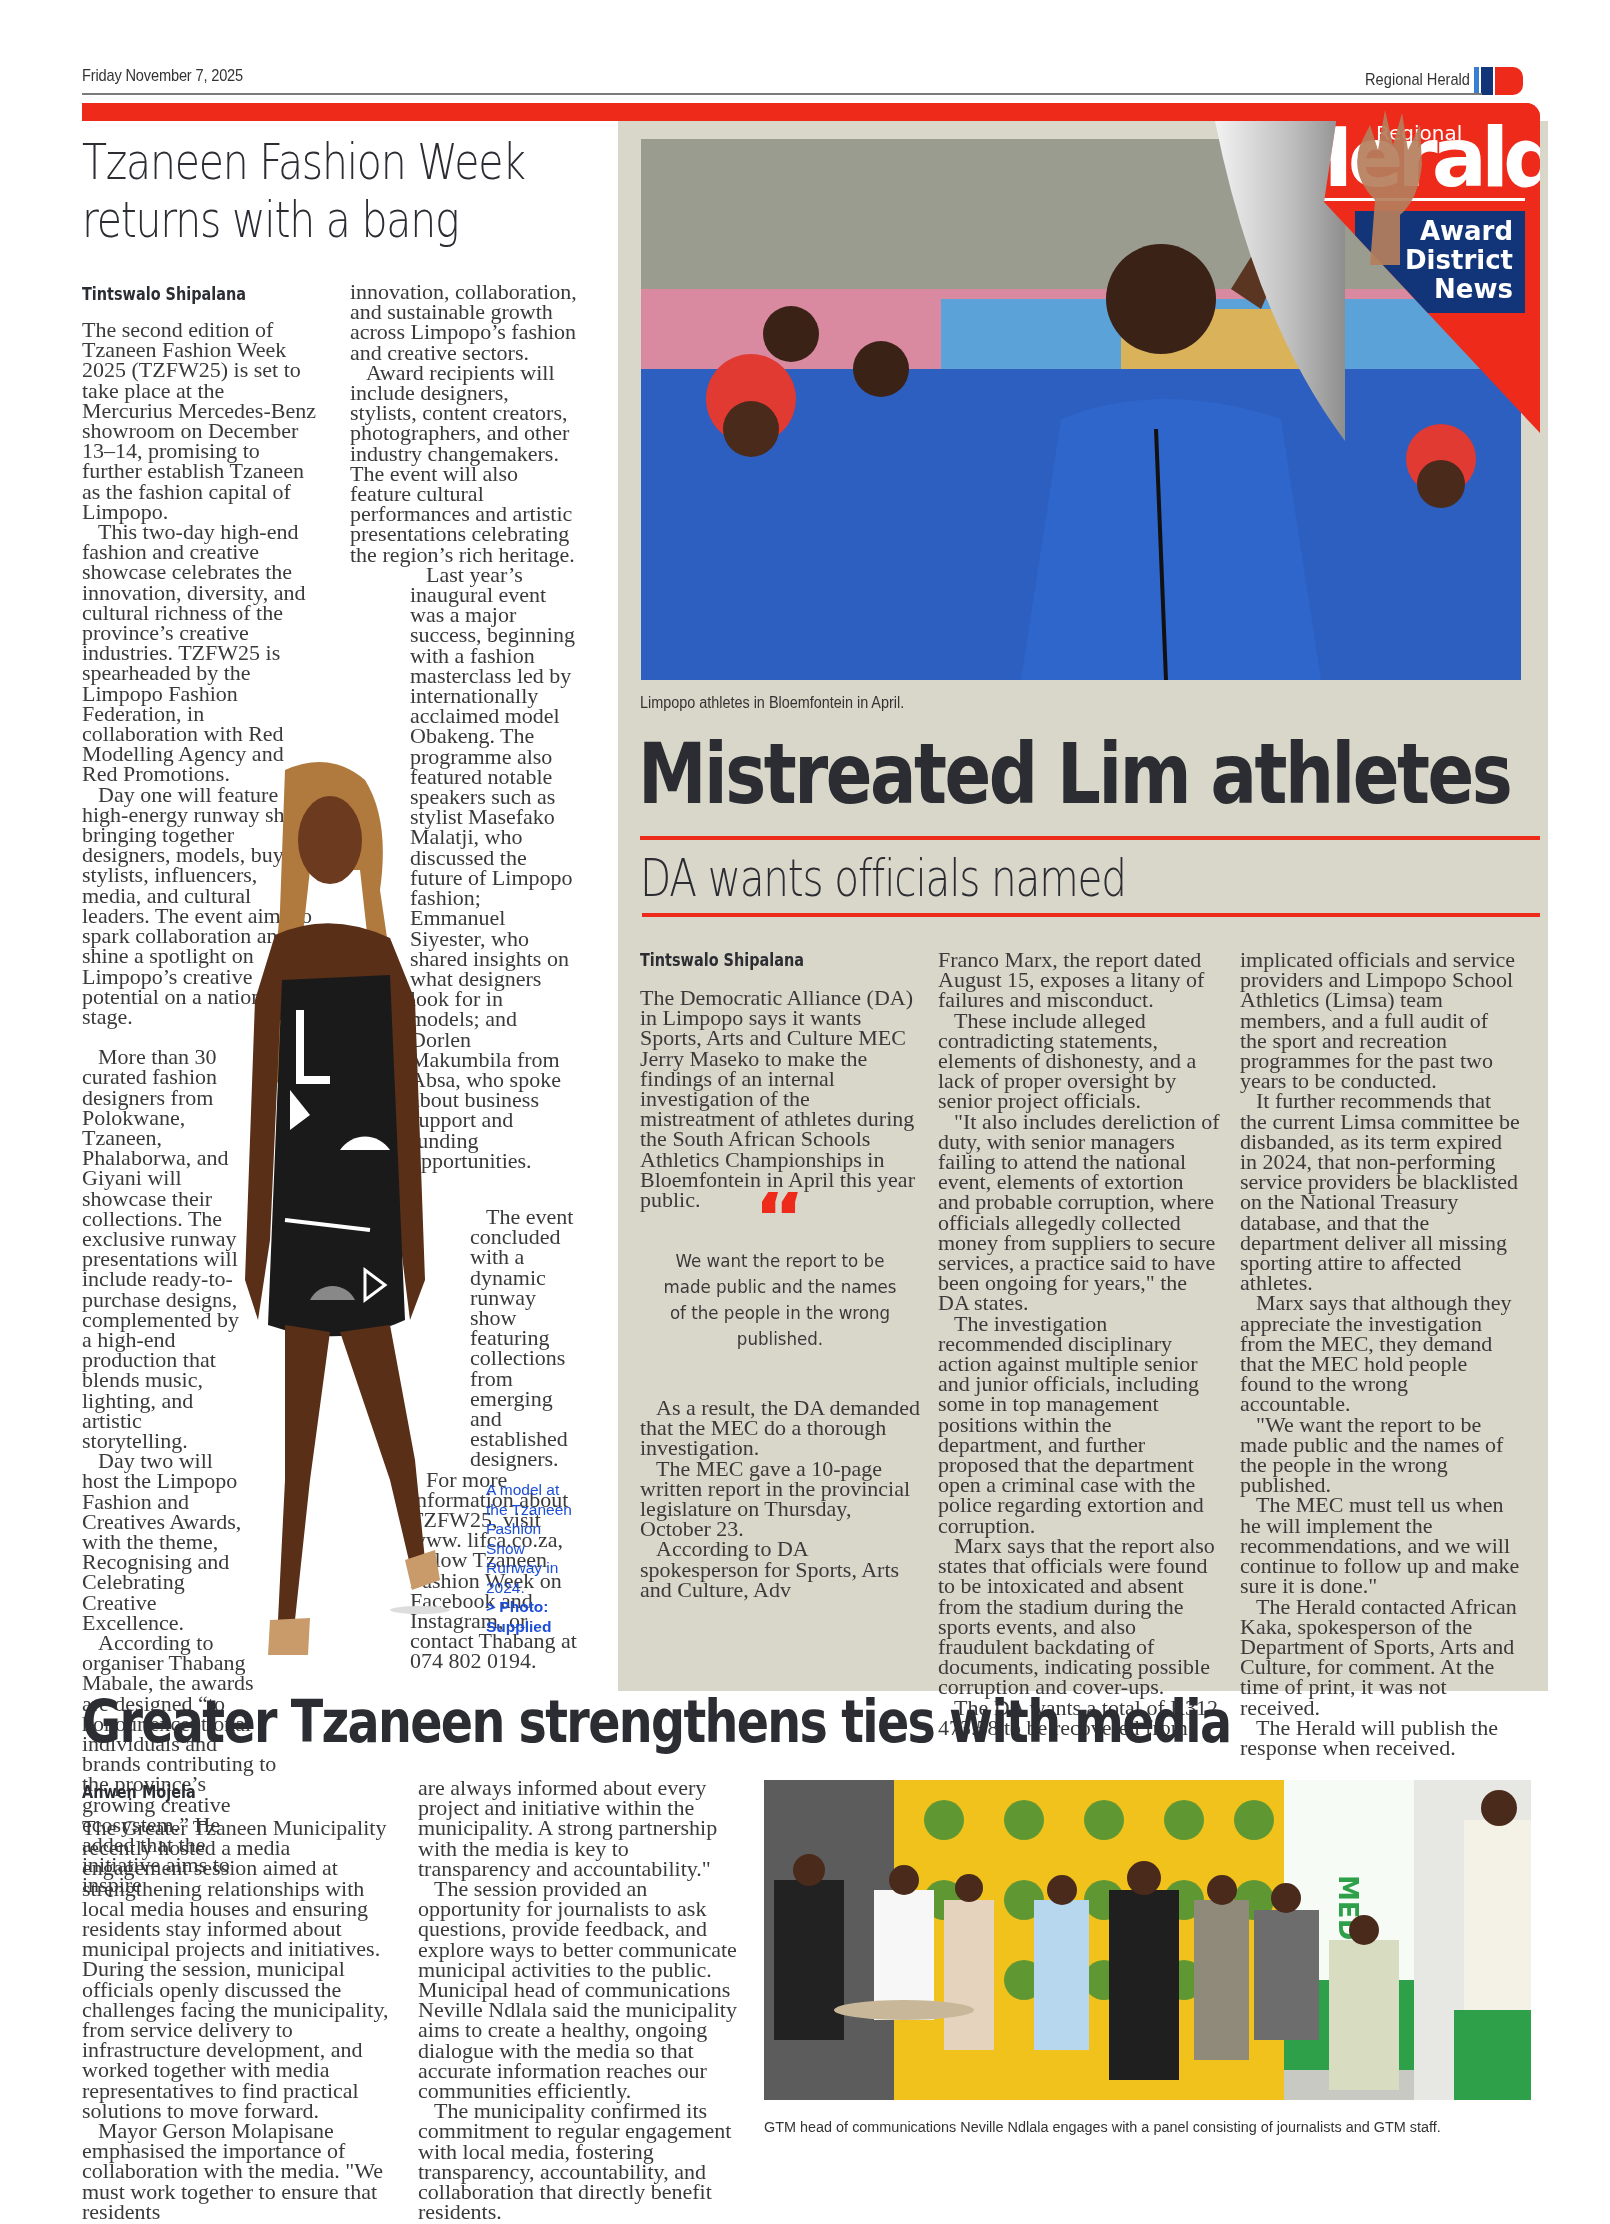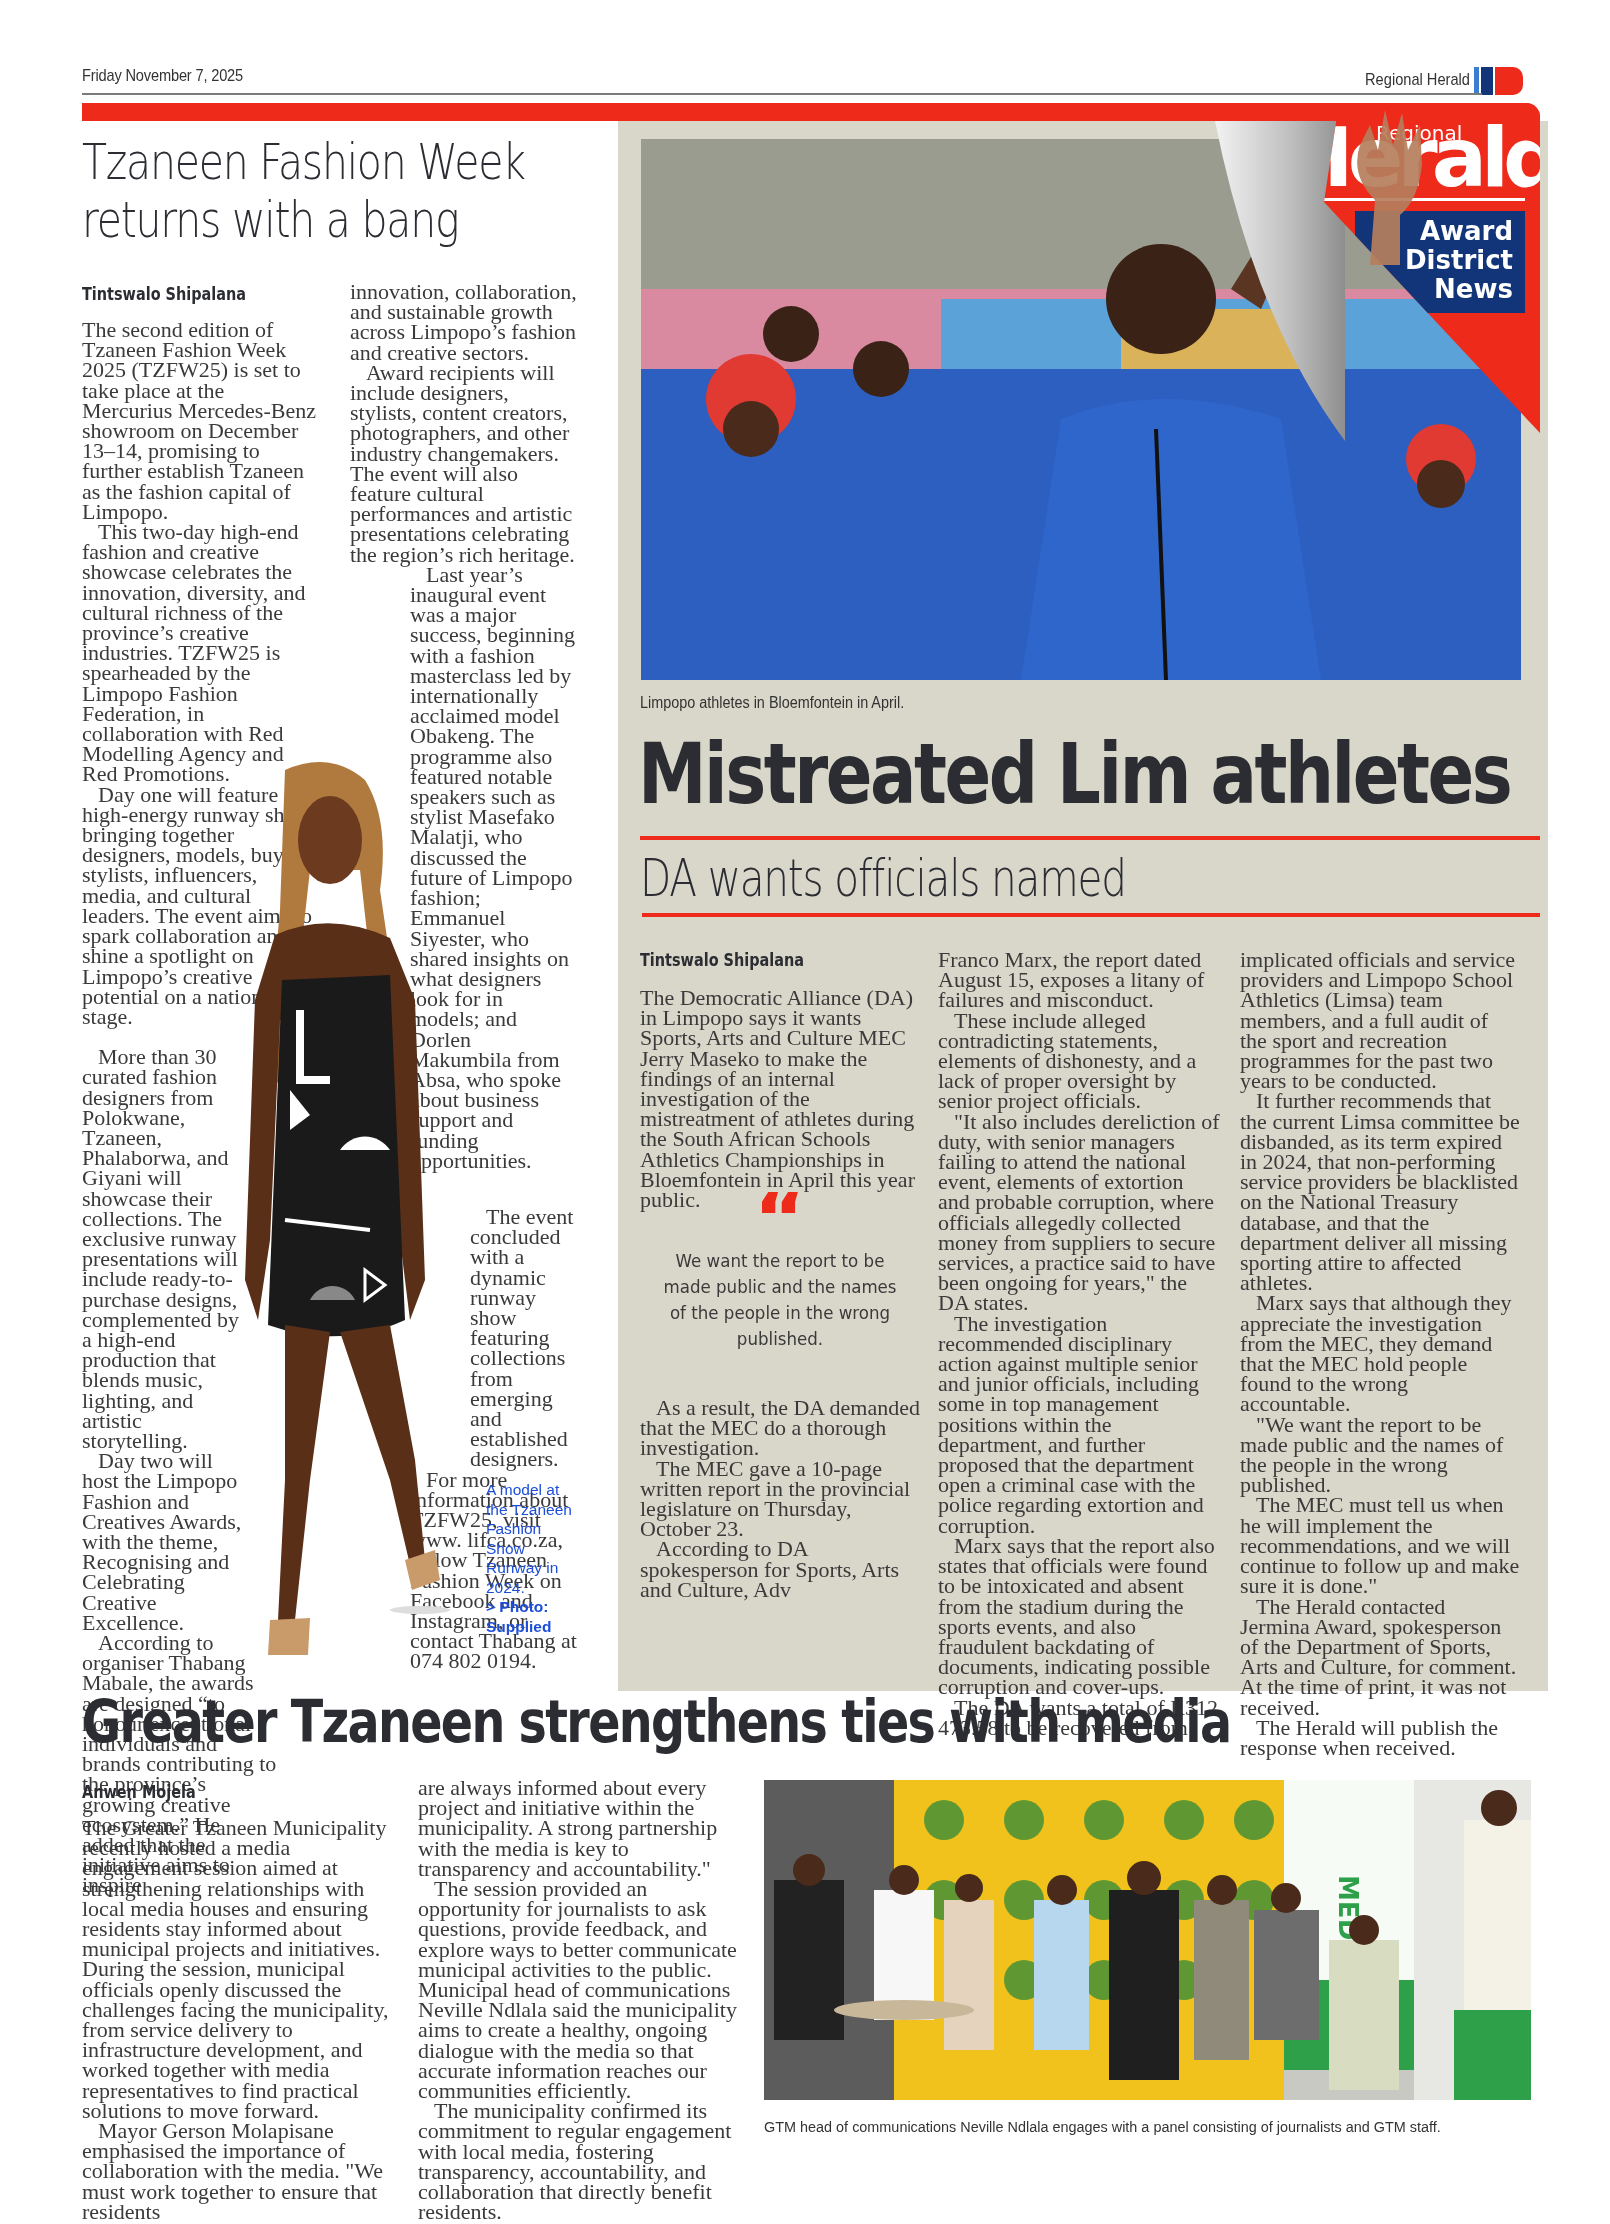--- a/index.html
+++ b/index.html
@@ -207,21 +207,21 @@
   <p>Marx says that the report also states that officials were found to be intoxicated and absent from the stadium during the sports events, and also fraudulent backdating of documents, indicating possible corruption and cover-ups.</p>
   <p>The DA wants a total of R312 473.58 to be recovered from</p>
 </div>
 
 <div class="abs col" style="left:1240px; top:950px; width:280px;">
   <p class="first">implicated officials and service providers and Limpopo School Athletics (Limsa) team members, and a full audit of the sport and recreation programmes for the past two years to be conducted.</p>
   <p>It further recommends that the current Limsa committee be disbanded, as its term expired in 2024, that non-performing service providers be blacklisted on the National Treasury database, and that the department deliver all missing sporting attire to affected athletes.</p>
   <p>Marx says that although they appreciate the investigation from the MEC, they demand that the MEC hold people found to the wrong accountable.</p>
   <p>"We want the report to be made public and the names of the people in the wrong published.</p>
   <p>The MEC must tell us when he will implement the recommendations, and we will continue to follow up and make sure it is done."</p>
-  <p>The Herald contacted Jermina Award, spokesperson of the Department of Sports, Arts and Culture, for comment. At the time of print, it was not received.</p>
+  <p>The Herald contacted African Kaka, spokesperson of the Department of Sports, Arts and Culture, for comment. At the time of print, it was not received.</p>
   <p>The Herald will publish the response when received.</p>
 </div>
 
 <div class="abs gtm-headline">Greater Tzaneen strengthens ties with media</div>
 
 <div class="abs byline" style="left:82px; top:1782px;">Anwen Mojela</div>
 
 <div class="abs col" style="left:82px; top:1818px; width:312px;">
   <p class="first">The Greater Tzaneen Municipality recently hosted a media engagement session aimed at strengthening relationships with local media houses and ensuring residents stay informed about municipal projects and initiatives. During the session, municipal officials openly discussed the challenges facing the municipality, from service delivery to infrastructure development, and worked together with media representatives to find practical solutions to move forward.</p>
   <p>Mayor Gerson Molapisane emphasised the importance of collaboration with the media. "We must work together to ensure that residents</p>

